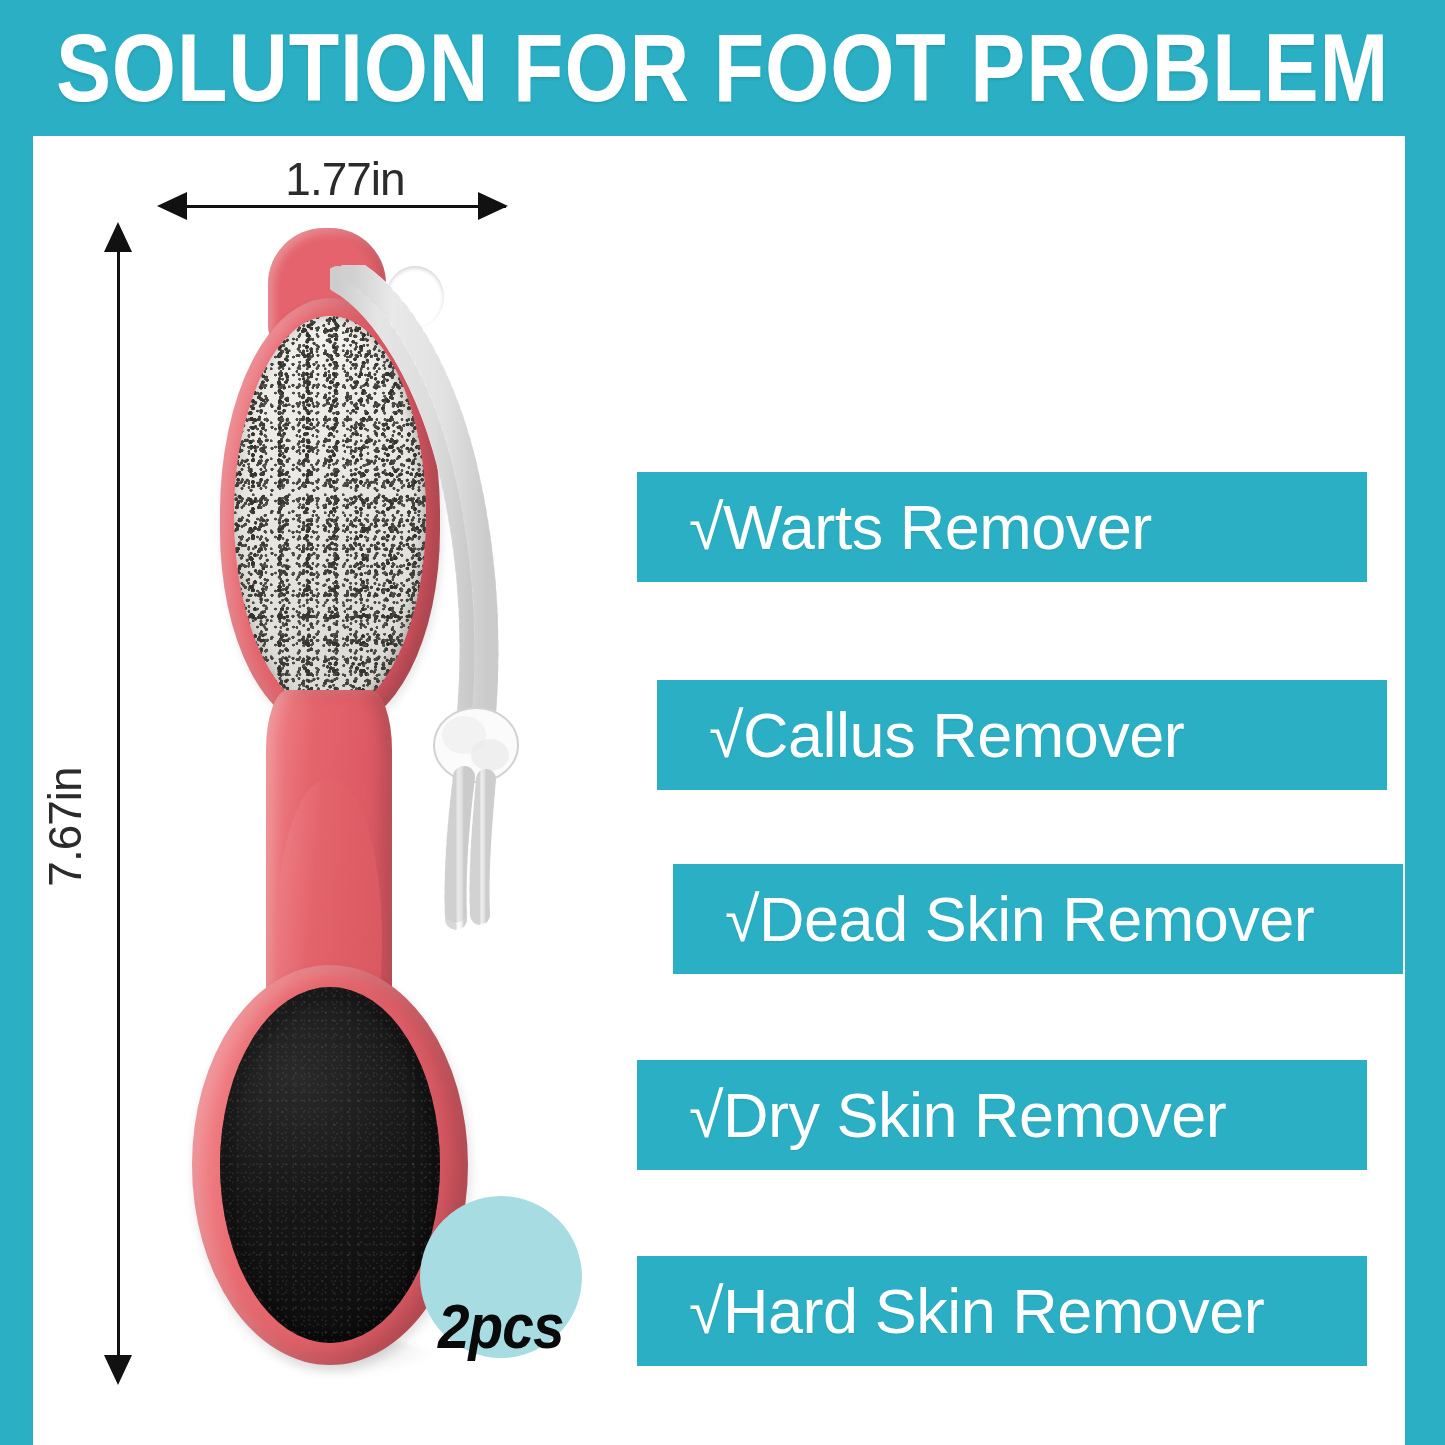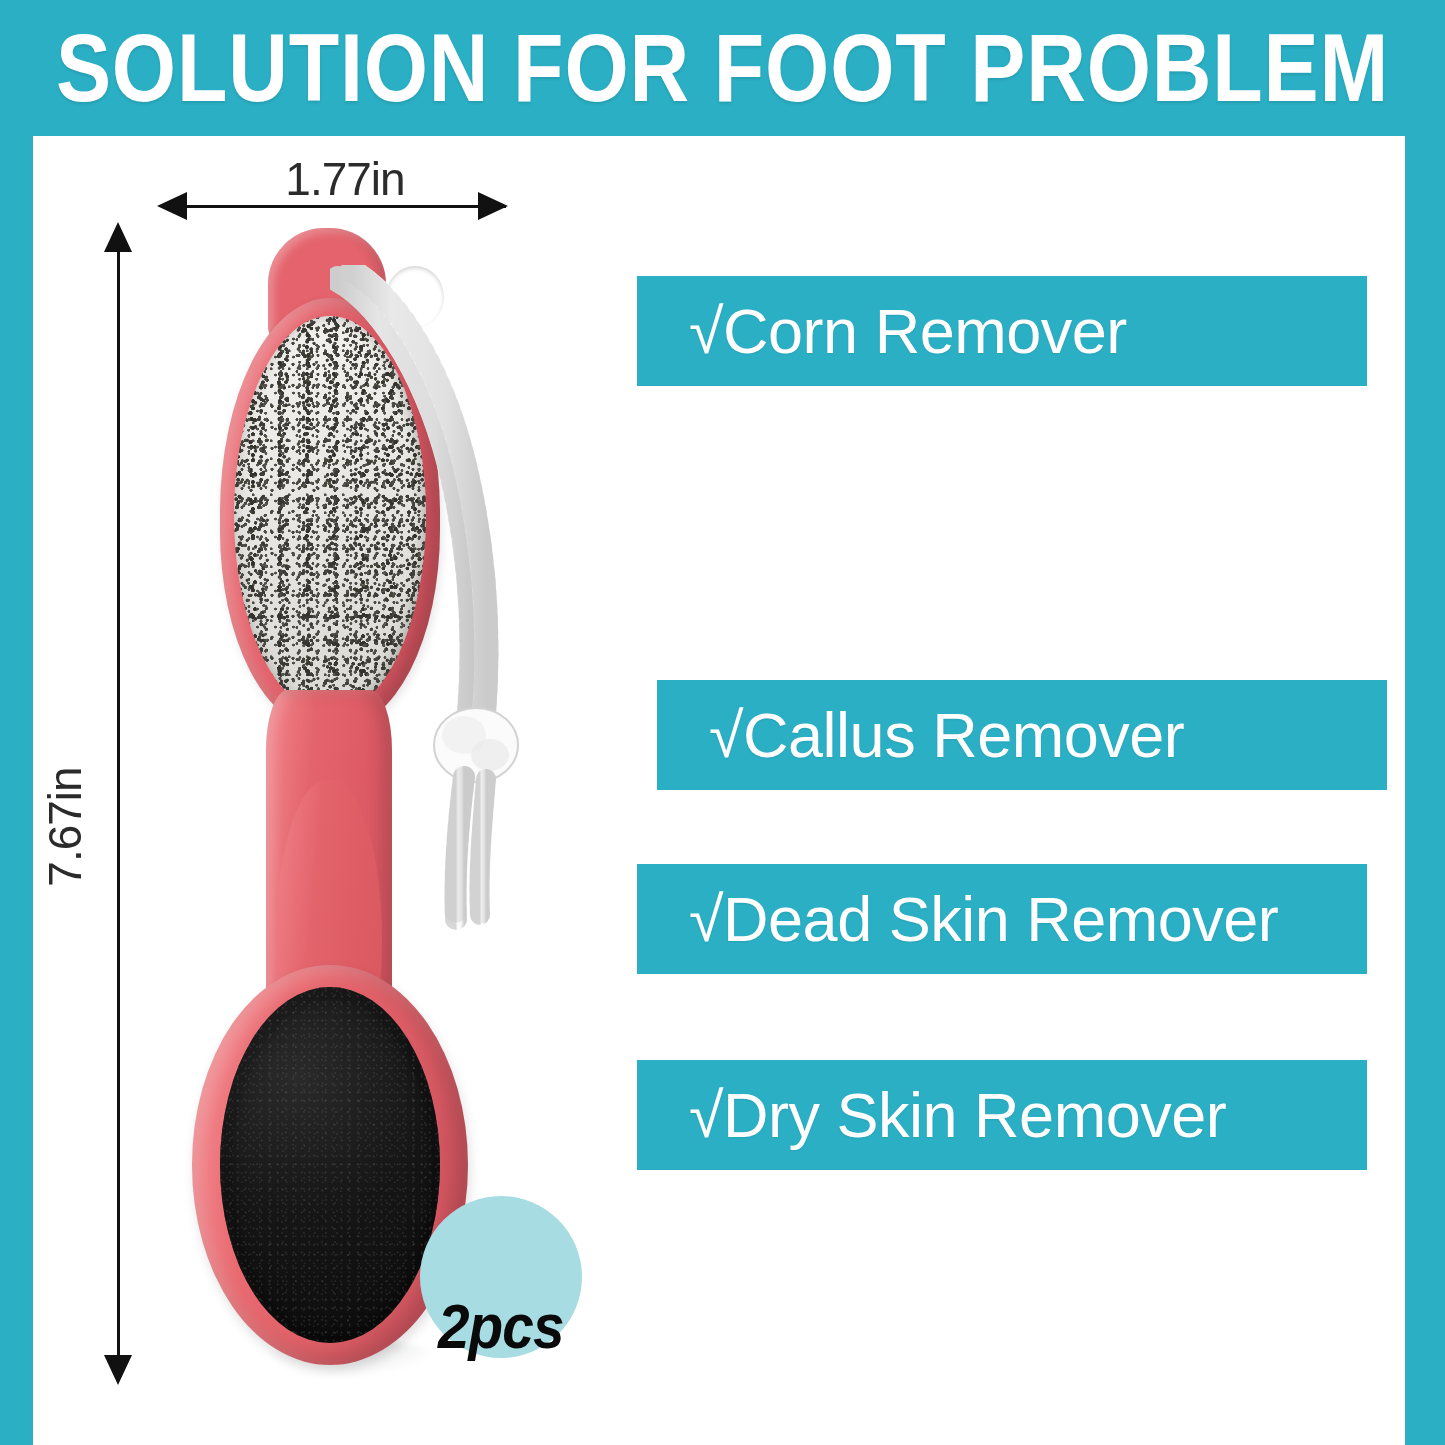--- a/index.html
+++ b/index.html
@@ -232,21 +232,21 @@
     font-size:63px;
     font-weight:normal;
     letter-spacing:-0.5px;
     white-space:nowrap;
     line-height:1;
     text-shadow:0 1px 2px rgba(0,0,0,0.07);
   }
   .f0{top:0px;}
   .f1{top:196px;}
   .f2{top:404px;margin-left:20px;}
-  .f3{top:588px;}
+  .f3{top:588px;margin-left:36px;}
   .f4{top:784px;align-items:center;}
   .f5{top:980px;}
 </style>
 </head>
 <body>
 
 <div id="page">
 
   <div class="frame-top"></div>
   <div class="frame-left"></div>
@@ -307,27 +307,30 @@
         <path d="M156,514 C152,560 148,608 150,650" stroke="#c9c9c9" stroke-width="20" fill="none" stroke-linecap="round" stroke-dasharray="3 9" opacity="0.33"></path>
       </svg>
     </div>
   </div>
 
   <div class="badge">
     <div class="badge-text">2pcs</div>
   </div>
 
   <div class="features">
-    <div class="feature f0">
-      <span>√Corn Remover</span>
+    <div class="feature f1">
+      <span>√Warts Remover</span>
     </div>
     <div class="feature f2">
       <span>√Callus Remover</span>
     </div>
     <div class="feature f3">
       <span>√Dead Skin Remover</span>
     </div>
     <div class="feature f4">
       <span>√Dry Skin Remover</span>
     </div>
+    <div class="feature f5">
+      <span>√Hard Skin Remover</span>
+    </div>
   </div>
 
 </div>
 
 </body></html>

